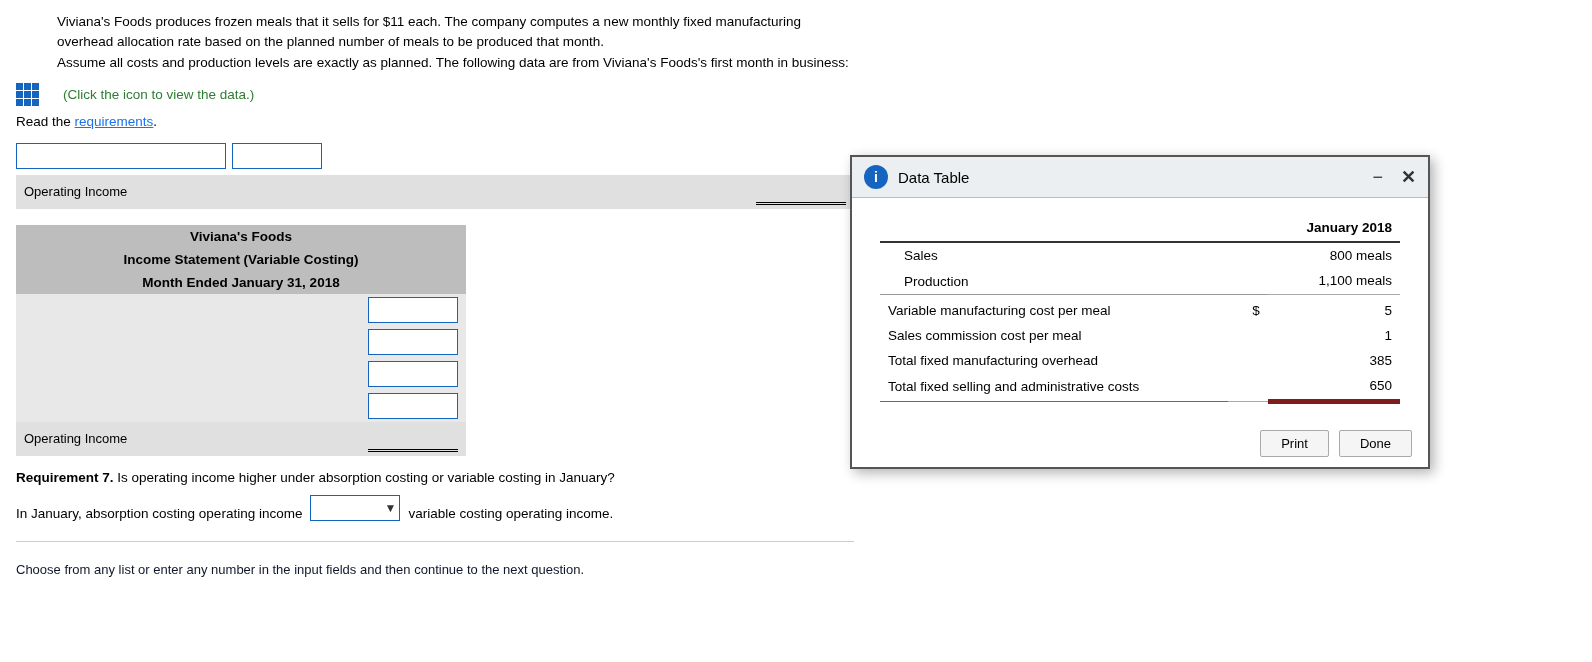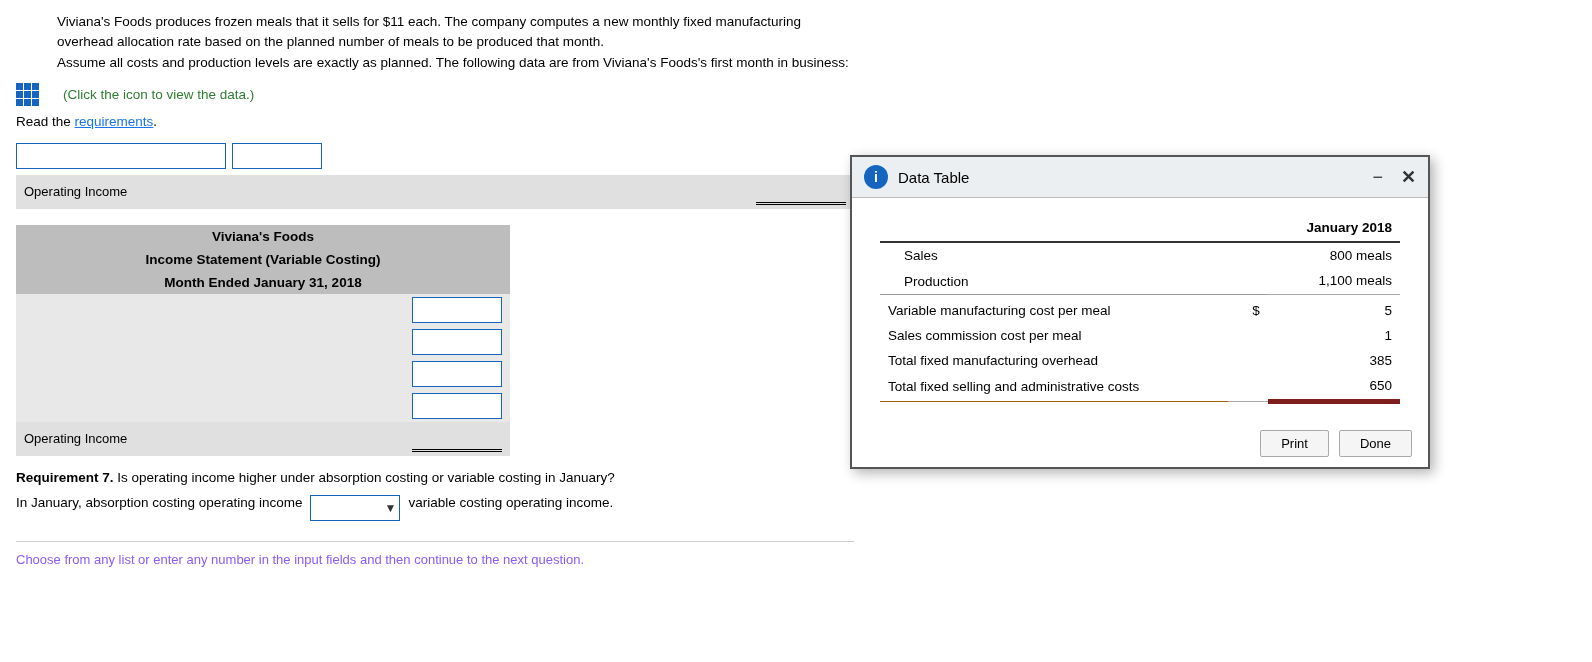--- a/index.html
+++ b/index.html
@@ -98,21 +98,21 @@
     }
 
     
     .req-2b-header {
       font-size: 13.5px;
       margin-bottom: 10px;
     }
     .req-2b-header strong { font-weight: bold; }
 
     .statement-table {
-      width: 494px;
+      width: 450px;
       border-collapse: collapse;
       margin-bottom: 10px;
     }
 
     .stmt-header-row {
       background: #bdbdbd;
       text-align: center;
     }
 
     .stmt-header-row td {
@@ -145,21 +145,21 @@
       margin-bottom: 20px;
     }
 
     .req-3-header {
       font-size: 13.5px;
       margin-bottom: 10px;
     }
 
     .req-3-row {
       display: flex;
-      align-items: flex-start;
+      align-items: flex-end;
       gap: 8px;
       font-size: 13.5px;
     }
 
     .dropdown-wrapper {
       position: relative;
       display: inline-block;
     }
 
     .dropdown-select {
@@ -178,23 +178,23 @@
       right: 4px;
       top: 50%;
       transform: translateY(-50%);
       pointer-events: none;
       font-size: 12px;
       color: #333;
     }
 
     .footer-note {
       font-size: 13px;
-      color: #8b5cf6;
+      color: #0f172a;
       border-top: 1px solid #ccc;
-      padding-top: 10px;
+      padding-top: 20px;
       margin-top: 20px;
     }
 
     
     .modal-overlay {
       position: absolute;
       top: 155px;
       left: 850px;
       width: 580px;
       background: #fff;

